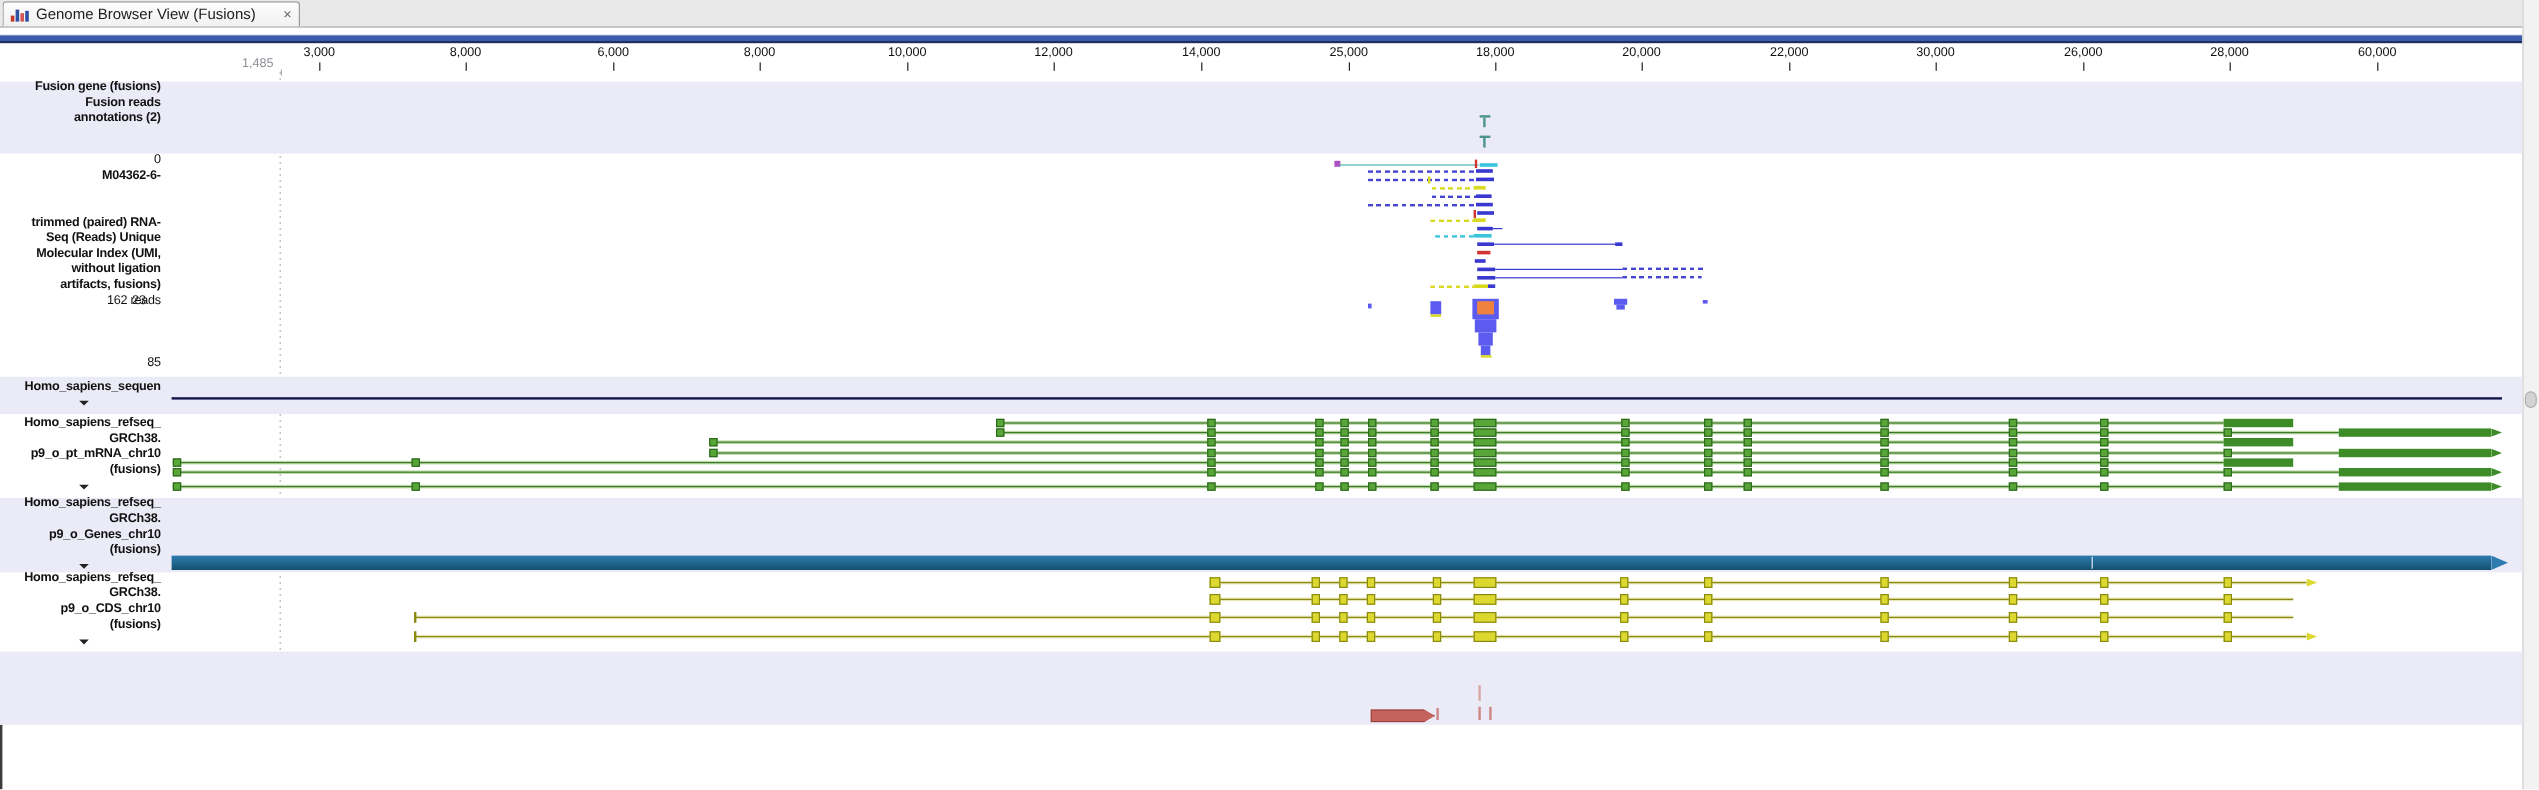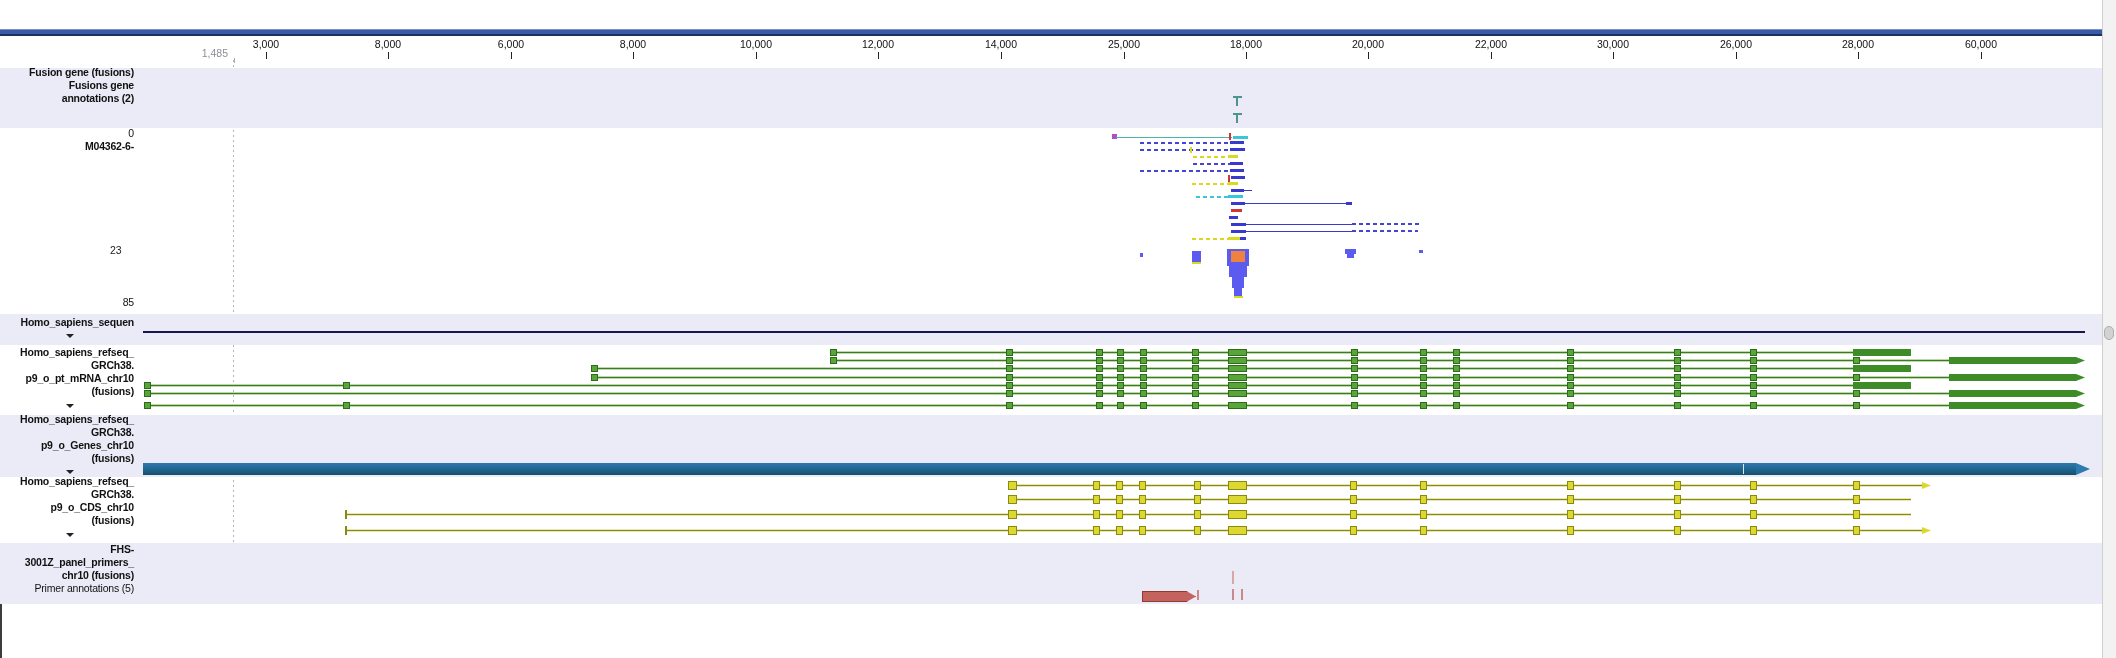--- a/index.html
+++ b/index.html
@@ -18,20 +18,32 @@
   
   #vscroll{position:absolute;left:2102px;top:0;width:14px;height:658px;background:#f2f2f2;border-left:1px solid #cfcfcf;box-sizing:border-box;}
   #vthumb{position:absolute;left:2104px;top:326px;width:10px;height:14px;background:#d2d2d2;border:1px solid #aeaeae;border-radius:6px;box-sizing:border-box;}
   #leftedge{position:absolute;left:0;top:604px;width:2px;height:54px;background:#3c3c3c;}
 </style>
 </head>
 <body>
 
 <div id="app">
 
+  <div id="tabbar">
+    <div id="tab">
+      <span class="tabicon">
+        <i style="height:5px;background:#c0392b"></i>
+          <i style="height:10px"></i>
+          <i style="height:7px;background:#d35454"></i>
+          <i style="height:9px"></i>
+      </span>
+      <span class="title">Genome Browser View (Fusions)</span>
+      <span class="close">×</span>
+    </div>
+  </div>
   <div id="bluebar"></div>
 
   <div id="canvas" style="position:absolute;left:0;top:0;width:2116px;height:658px;">
       <div style="position: absolute; z-index: 2; left: 0px; top: 68px; width: 2102px; height: 60px; background: rgb(235, 235, 248);"></div>
       <div style="position: absolute; z-index: 2; left: 0px; top: 314px; width: 2102px; height: 31px; background: rgb(235, 235, 248);"></div>
       <div style="position: absolute; z-index: 2; left: 0px; top: 415px; width: 2102px; height: 62px; background: rgb(235, 235, 248);"></div>
       <div style="position: absolute; z-index: 2; left: 0px; top: 543px; width: 2102px; height: 61px; background: rgb(235, 235, 248);"></div>
       <div style="position: absolute; z-index: 3; left: 231px; top: 38px; width: 70px; text-align: center; font: 10.5px &quot;Liberation Sans&quot;, sans-serif; color: rgb(17, 17, 17);">3,000</div>
       <div style="position: absolute; z-index: 3; left: 266px; top: 52px; width: 1px; height: 7px; background: rgb(34, 34, 34);"></div>
       <div style="position: absolute; z-index: 3; left: 353px; top: 38px; width: 70px; text-align: center; font: 10.5px &quot;Liberation Sans&quot;, sans-serif; color: rgb(17, 17, 17);">8,000</div>
@@ -59,28 +71,36 @@
       <div style="position: absolute; z-index: 3; left: 1701px; top: 38px; width: 70px; text-align: center; font: 10.5px &quot;Liberation Sans&quot;, sans-serif; color: rgb(17, 17, 17);">26,000</div>
       <div style="position: absolute; z-index: 3; left: 1736px; top: 52px; width: 1px; height: 7px; background: rgb(34, 34, 34);"></div>
       <div style="position: absolute; z-index: 3; left: 1823px; top: 38px; width: 70px; text-align: center; font: 10.5px &quot;Liberation Sans&quot;, sans-serif; color: rgb(17, 17, 17);">28,000</div>
       <div style="position: absolute; z-index: 3; left: 1858px; top: 52px; width: 1px; height: 7px; background: rgb(34, 34, 34);"></div>
       <div style="position: absolute; z-index: 3; left: 1946px; top: 38px; width: 70px; text-align: center; font: 10.5px &quot;Liberation Sans&quot;, sans-serif; color: rgb(17, 17, 17);">60,000</div>
       <div style="position: absolute; z-index: 3; left: 1981px; top: 52px; width: 1px; height: 7px; background: rgb(34, 34, 34);"></div>
       <div style="position: absolute; z-index: 3; left: 182px; top: 47px; width: 46px; text-align: right; font: 10.5px &quot;Liberation Sans&quot;, sans-serif; color: rgb(142, 142, 150);">1,485</div>
       <div style="position: absolute; z-index: 3; left: 234px; top: 58px; width: 1px; height: 5px; background: rgb(170, 170, 170);"></div>
       <div style="position: absolute; z-index: 4; left: 0px; top: 66px; width: 134px; text-align: right;">
         <div class="sl b">Fusion gene (fusions)</div>
-        <div class="sl b">Fusions gene</div>
+        <div class="sl b">Fusion reads</div>
         <div class="sl b">annotations (2)</div>
       </div>
       <div style="position: absolute; z-index: 4; left: 0px; top: 127px; width: 134px; text-align: right;">
         <div class="sl">0</div>
       </div>
       <div style="position: absolute; z-index: 4; left: 0px; top: 140px; width: 134px; text-align: right;">
         <div class="sl b">M04362-6-</div>
+      </div>
+      <div style="position: absolute; z-index: 4; left: 0px; top: 179px; width: 134px; text-align: right;">
+        <div class="sl b">trimmed (paired) RNA-</div>
+        <div class="sl b">Seq (Reads) Unique</div>
+        <div class="sl b">Molecular Index (UMI,</div>
+        <div class="sl b">without ligation</div>
+        <div class="sl b">artifacts, fusions)</div>
+        <div class="sl">162 reads</div>
       </div>
       <div style="position: absolute; z-index: 4; left: 0px; top: 296px; width: 134px; text-align: right;">
         <div class="sl">85</div>
       </div>
       <div style="position: absolute; z-index: 4; left: 0px; top: 316px; width: 134px; text-align: right;">
         <div class="sl b">Homo_sapiens_sequen</div>
       </div>
       <div style="position: absolute; z-index: 4; left: 66px; top: 334px; width: 0px; height: 0px; border-left: 4px solid transparent; border-right: 4px solid transparent; border-top: 4px solid rgb(34, 34, 34); background: none;"></div>
       <div style="position: absolute; z-index: 4; left: 0px; top: 346px; width: 134px; text-align: right;">
         <div class="sl b">Homo_sapiens_refseq_</div>
@@ -96,26 +116,20 @@
         <div class="sl b">(fusions)</div>
       </div>
       <div style="position: absolute; z-index: 4; left: 66px; top: 470px; width: 0px; height: 0px; border-left: 4px solid transparent; border-right: 4px solid transparent; border-top: 4px solid rgb(34, 34, 34); background: none;"></div>
       <div style="position: absolute; z-index: 4; left: 0px; top: 475px; width: 134px; text-align: right;">
         <div class="sl b">Homo_sapiens_refseq_</div>
         <div class="sl b">GRCh38.</div>
         <div class="sl b">p9_o_CDS_chr10</div>
         <div class="sl b">(fusions)</div>
       </div>
       <div style="position: absolute; z-index: 4; left: 66px; top: 533px; width: 0px; height: 0px; border-left: 4px solid transparent; border-right: 4px solid transparent; border-top: 4px solid rgb(34, 34, 34); background: none;"></div>
-      <div style="position: absolute; z-index: 4; left: 0px; top: 543px; width: 134px; text-align: right;">
-        <div class="sl b">FHS-</div>
-        <div class="sl b">3001Z_panel_primers_</div>
-        <div class="sl b">chr10 (fusions)</div>
-        <div class="sl">Primer annotations (5)</div>
-      </div>
       <div style="position: absolute; z-index: 5; left: 110px; top: 244px; font: 10.5px &quot;Liberation Sans&quot;, sans-serif; color: rgb(34, 34, 34);">23</div>
       <div style="position: absolute; z-index: 2; left: 1233px; top: 96px; width: 9px; height: 2px; background: rgb(77, 147, 142);"></div>
       <div style="position: absolute; z-index: 2; left: 1236px; top: 98px; width: 2px; height: 8px; background: rgb(77, 147, 142);"></div>
       <div style="position: absolute; z-index: 2; left: 1233px; top: 113px; width: 9px; height: 2px; background: rgb(77, 147, 142);"></div>
       <div style="position: absolute; z-index: 2; left: 1236px; top: 115px; width: 2px; height: 8px; background: rgb(77, 147, 142);"></div>
       <div style="position: absolute; z-index: 2; left: 1112px; top: 134px; width: 5px; height: 5px; background: rgb(177, 79, 196);"></div>
       <div style="position: absolute; z-index: 2; left: 1116px; top: 137px; width: 116px; height: 1px; background: rgb(73, 180, 173);"></div>
       <div style="position: absolute; z-index: 2; left: 1229px; top: 133px; width: 2px; height: 7px; background: rgb(210, 52, 52);"></div>
       <div style="position: absolute; z-index: 2; left: 1233px; top: 136px; width: 15px; height: 3px; background: rgb(60, 196, 220);"></div>
       <div style="position: absolute; z-index: 2; left: 1140px; top: 142px; width: 90px; height: 2px; background: repeating-linear-gradient(90deg, rgb(69, 69, 212) 0px, rgb(69, 69, 212) 4px, transparent 4px, transparent 7px);"></div>

